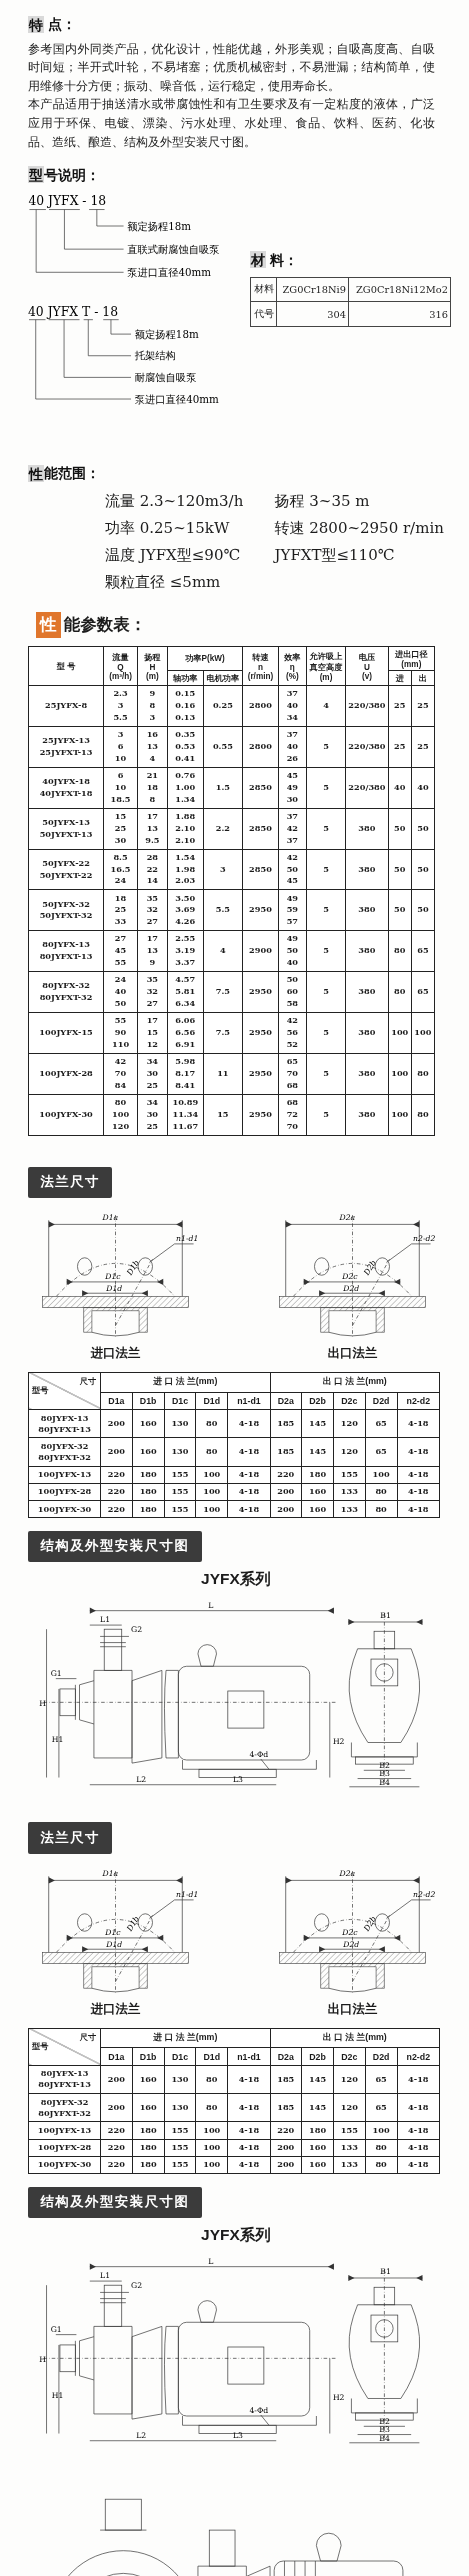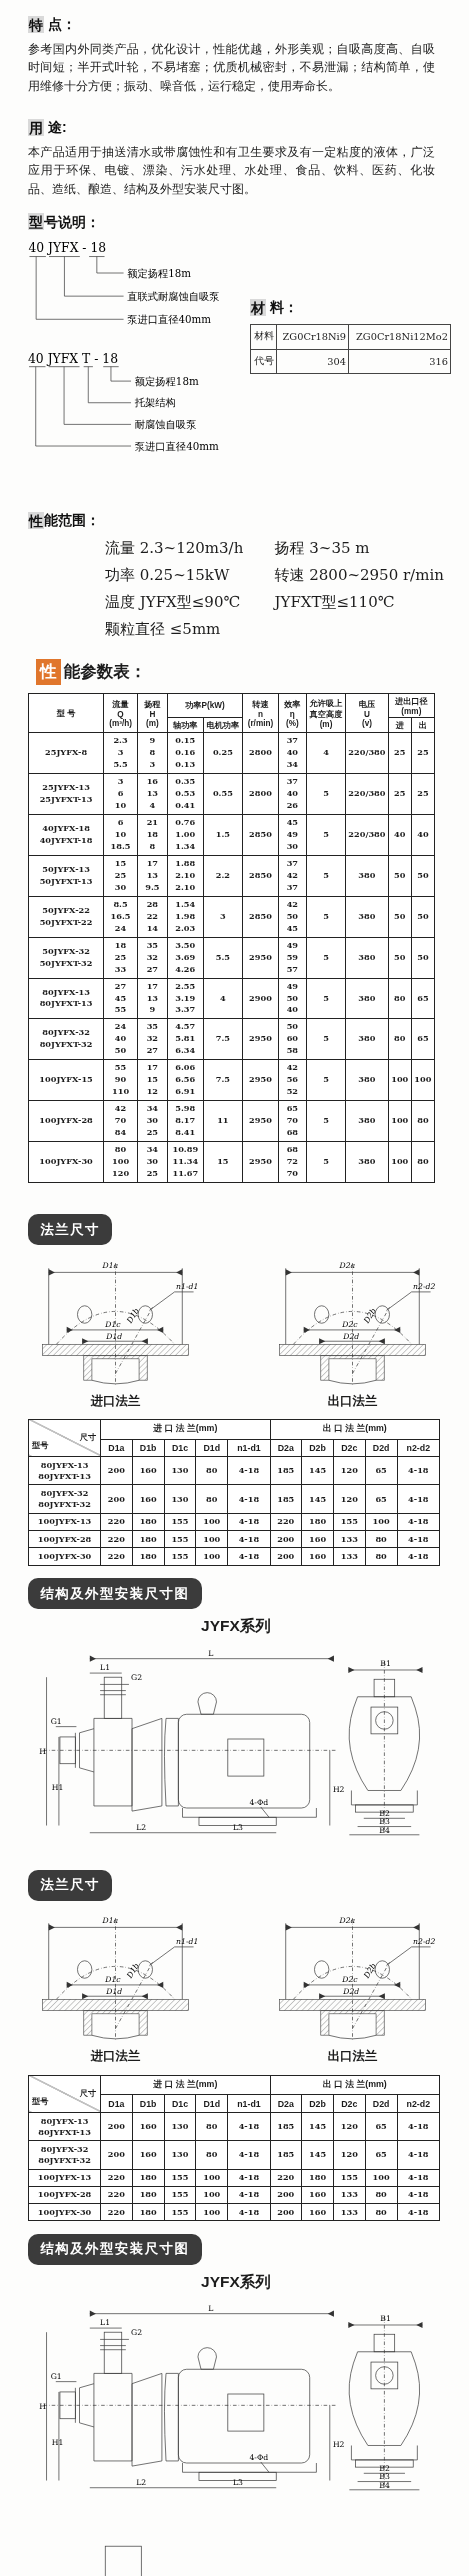--- a/index.html
+++ b/index.html
@@ -9,21 +9,21 @@
   
   .sec-h{font-family:"Liberation Sans","DejaVu Sans",sans-serif;font-weight:bold;
          font-size:14px;margin:7.2px 0 5.2px 0;color:#111;}
   .sec-h .hl{background:#d9d9d9;padding:0.5px 1px;}
   .para{font-size:12px;line-height:1.55;width:407px;text-align:justify;}
   
   .perf-h{font-family:"Liberation Sans","DejaVu Sans",sans-serif;font-weight:bold;font-size:16.5px;margin:15.5px 0 8.2px 0;padding-left:8px;}
   .perf-h .orange{display:inline-block;background:#e0762c;color:#fff;padding:2.1px 4.1px;margin-right:3.1px;}
   
   .chip{display:inline-block;background:#3b3b3b;color:#fff;font-family:"Liberation Sans","DejaVu Sans",sans-serif;
-        font-weight:bold;font-size:13.4px;padding:6.7px 12.4px;border-radius:10px;letter-spacing:1.5px;}
+        font-weight:bold;font-size:13.4px;padding:6.7px 12.4px;border-radius:2px;letter-spacing:1.5px;}
   .series-h{text-align:center;font-family:Liberation Sans, sans-serif;
             font-weight:bold;font-size:15.5px;margin:7.2px 0 3.1px 0;}
   
   .model-zone{position:relative;height:268px;}
   .model-zone svg text{font-family:"DejaVu Serif","Liberation Serif",serif;}
   .mat-box{position:absolute;left:222px;top:62px;width:201px;}
   .mat-box table{border-collapse:collapse;width:100%;margin-top:7.2px;}
   .mat-box td{border:0.5px solid #444;text-align:right;font-size:9.8px;padding:5.2px 2.1px;}
   
   .range-row{display:flex;font-size:15px;line-height:1.8;}
@@ -42,22 +42,22 @@
   
   .flange-figs{display:flex;justify-content:space-between;width:412px;margin-top:12.4px;}
   .flange-figs figure{margin:0;text-align:center;}
   .flange-figs figcaption{font-size:12.4px;margin-top:2.1px;font-weight:bold;}
   .flange-figs svg text{font-size:15px;font-style:italic;font-family:"DejaVu Serif","Liberation Serif",serif;}
   table.flt{width:412px;margin-top:9.3px;}
   table.flt th{font-size:8.8px;padding:2.1px;}
   table.flt td{font-size:8.2px;font-weight:bold;padding:2.6px 1px;line-height:1.35;}
   .corner{position:relative;background:
      linear-gradient(to top right,transparent calc(50% - 0.5px),#222,transparent calc(50% + 0.5px));}
-  .corner .ct{position:absolute;top:12px;right:4.1px;font-size:8.2px;}
-  .corner .cb{position:absolute;bottom:5px;left:3.1px;font-size:8.2px;}
+  .corner .ct{position:absolute;top:3px;right:4.1px;font-size:8.2px;}
+  .corner .cb{position:absolute;bottom:13px;left:3.1px;font-size:8.2px;}
   
   .outline-svg text{font-size:15px;font-family:"DejaVu Serif","Liberation Serif",serif;}
   .lineart{stroke:#3c3c3c;fill:none;stroke-width:1.4;}
   .dash{stroke-dasharray:7 4 1 4;}
   .hatch{fill:url(#hp);stroke:#3c3c3c;stroke-width:1.2;}
 </style>
 </head>
 <body>
 
 <div id="page">
@@ -68,21 +68,20 @@
     </pattern>
   </defs>
 </svg>
 <div class="inner">
 
   
   <div class="sec-h"><span class="hl">特</span><span> 点：</span></div>
   <div class="para">参考国内外同类产品，优化设计，性能优越，外形美观；自吸高度高、自吸时间短；半开式叶轮，不易堵塞；优质机械密封，不易泄漏；结构简单，使用维修十分方便；振动、噪音低，运行稳定，使用寿命长。</div>
 
   
-  <div class="sec-h" style="margin-top:24px"><span class="hl">用</span><span> 途:</span></div>
   <div class="para">本产品适用于抽送清水或带腐蚀性和有卫生要求及有一定粘度的液体，广泛应用于环保、电镀、漂染、污水处理、水处理、食品、饮料、医药、化妆品、造纸、酿造、结构及外型安装尺寸图。</div>
 
   
   <div class="sec-h" style="margin-top:15.5px"><span class="hl">型</span><span>号说明：</span></div>
 
   <div class="model-zone">
     
     <svg width="222" height="108" viewBox="0 0 430 210">
       <text x="0" y="30" font-size="24">40 JYFX - 18</text>
       <line x1="2" y1="38" x2="34" y2="38" class="lineart"></line>

